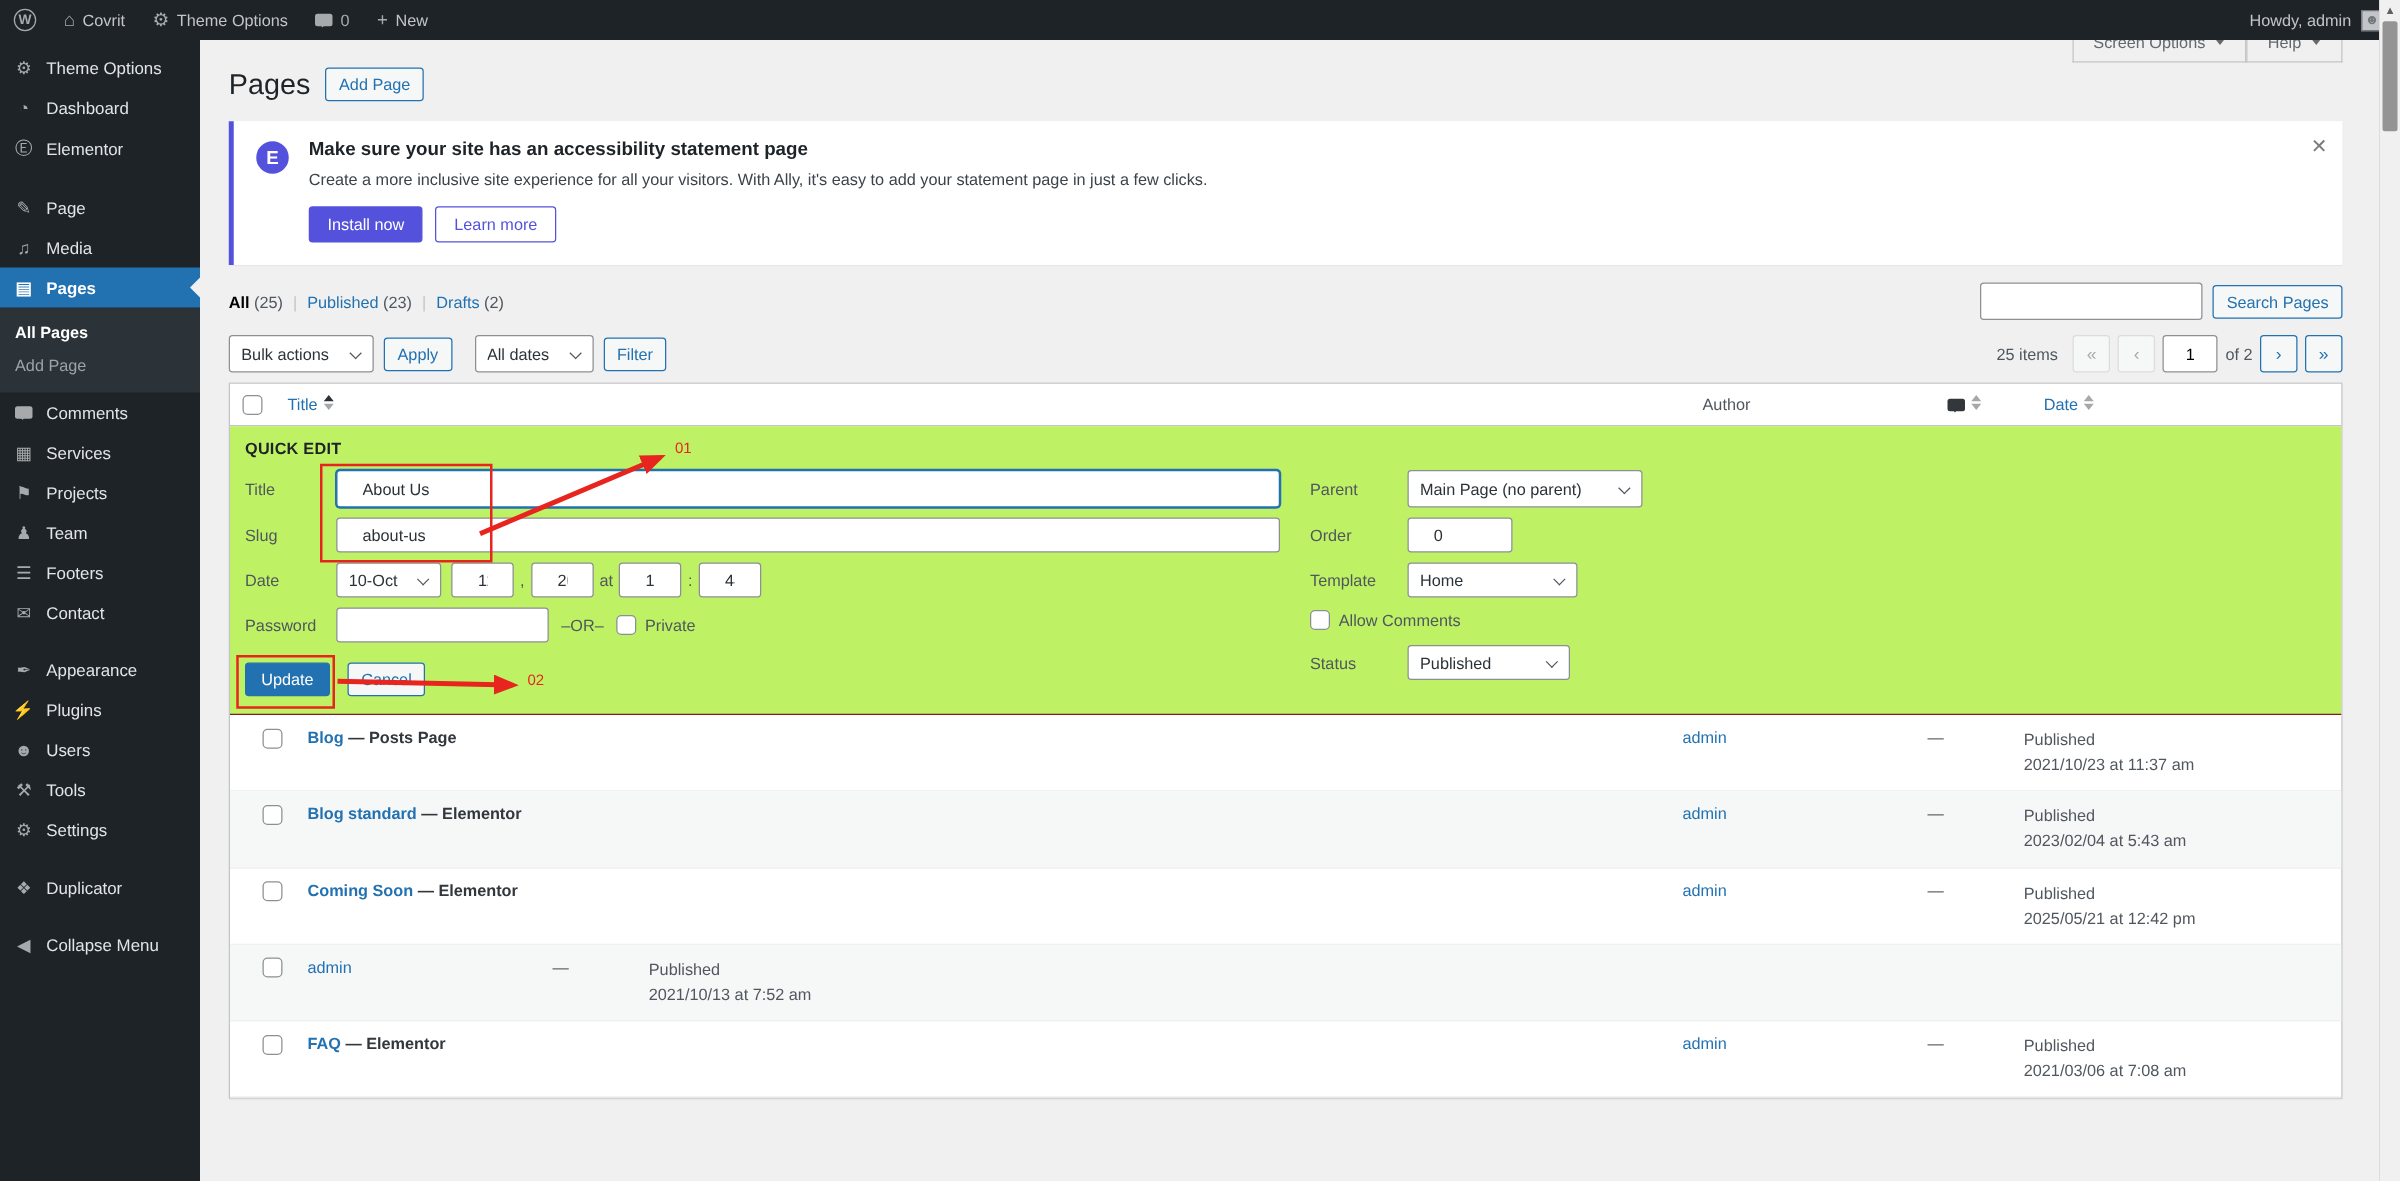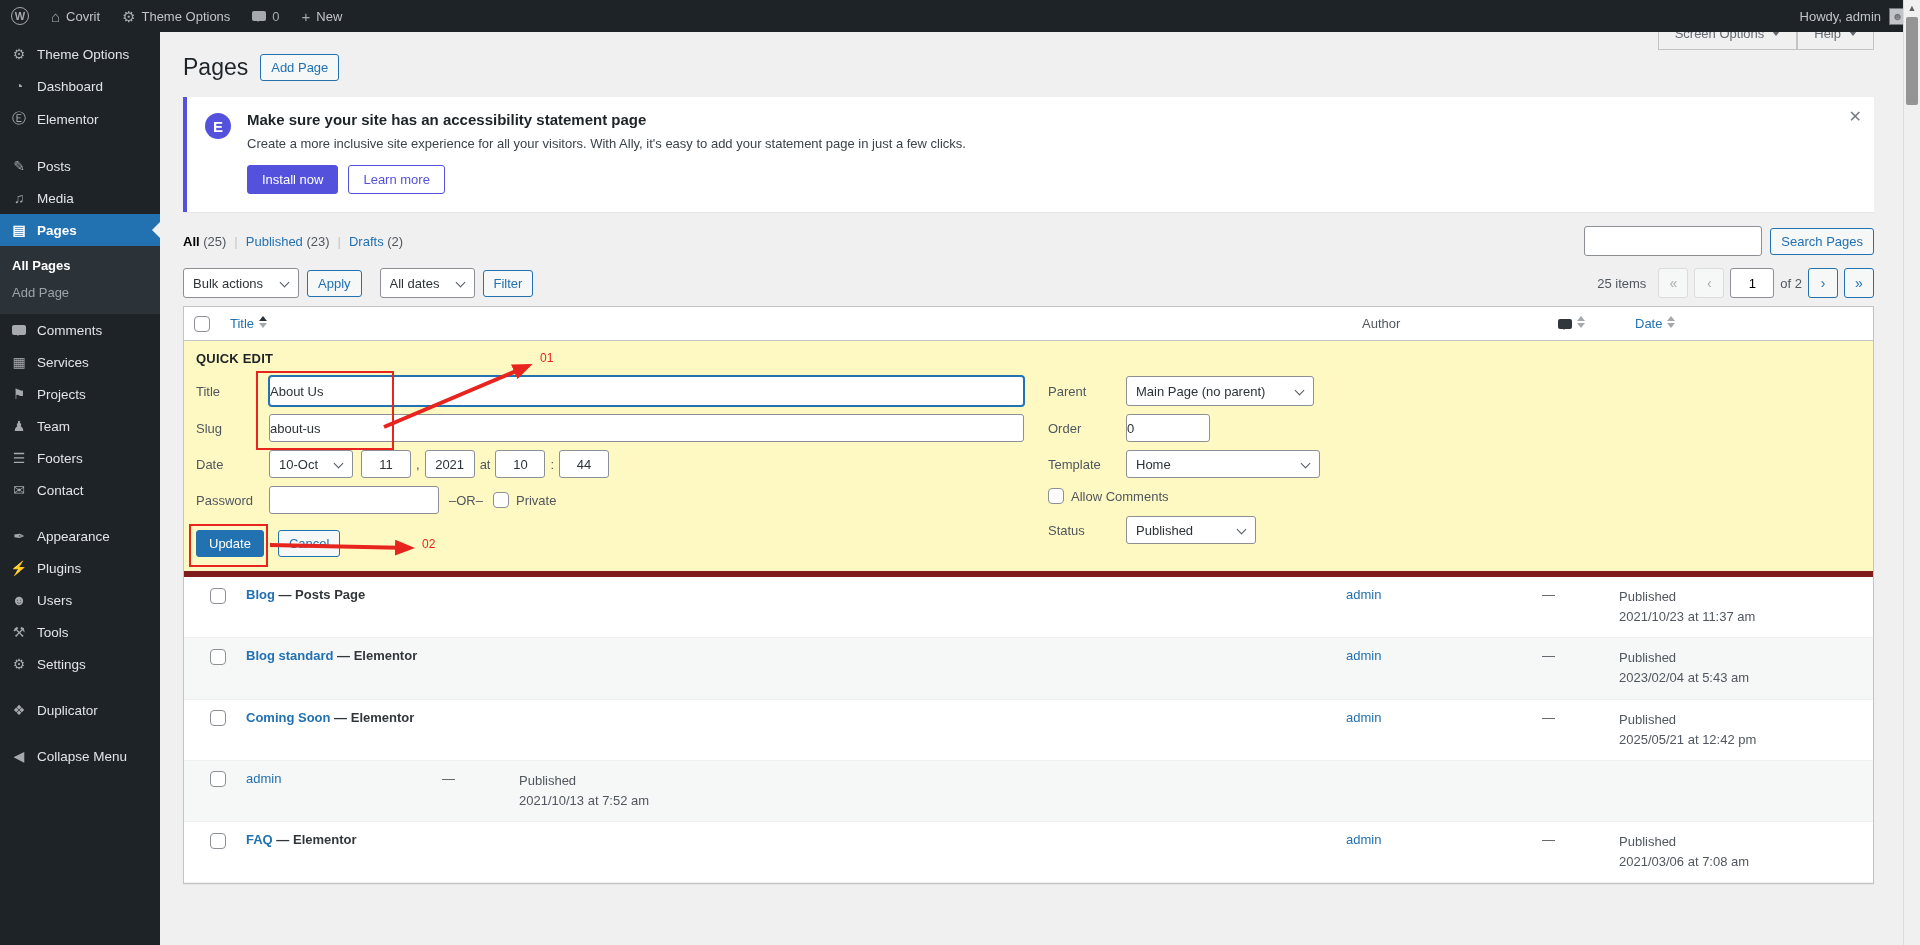--- a/index.html
+++ b/index.html
@@ -84,28 +84,28 @@
   .col-date { width:228px; flex:none; }
   .checkbox { display:inline-block; width:16px; height:16px; border:1px solid #8c8f94; border-radius:4px; background:#fff; cursor:pointer; vertical-align:middle; }
   .th-link { color:#2271b1; cursor:pointer; display:inline-flex; align-items:center; gap:5px; }
   .th-plain { color:#50575e; }
   .sort-arrows { display:inline-flex; flex-direction:column; gap:2px; }
   .sort-arrows .up { width:0;height:0;border:4px solid transparent;border-bottom:5px solid #a6a9ac; margin-top:-3px;}
   .sort-arrows .down { width:0;height:0;border:4px solid transparent;border-top:5px solid #a6a9ac; }
   .sort-arrows.asc .up { border-bottom-color:#2c3338; }
 
   
-  #quick-edit { position:relative; border-bottom:6px solid #7f1d1d; padding:10px 12px 14px; background:#fef9c3; }
+  #quick-edit { position:relative; border-bottom:1px solid #7f1d1d; padding:10px 12px 14px; background:#bef264; }
   #qe-legend { font-weight:700; color:#1d2327; font-size:13px; letter-spacing:.2px; margin-bottom:10px; }
   .qe-cols { display:flex; }
   .qe-left { width:840px; flex:none; }
   .qe-right { padding-left:12px; }
   .field-row { display:flex; align-items:center; margin-bottom:8px; }
   .field-row label.f-label { width:73px; flex:none; color:#50575e; }
-  .qe-input { border:1px solid #8c8f94; border-radius:3px; height:28px; padding:0 0; font-family:inherit; font-size:13px; color:#2c3338; background:#fff; }
+  .qe-input { border:1px solid #8c8f94; border-radius:3px; height:28px; padding:0 20px; font-family:inherit; font-size:13px; color:#2c3338; background:#fff; }
   #qe-title-input { width:755px; height:30px; border:1px solid #2271b1; box-shadow:0 0 0 1px #2271b1; outline:none; }
   #qe-slug-input { width:755px; }
   .w50 { width:50px; text-align:center; }
   .date-sep { margin:0 5px; color:#50575e; }
   .qe-right .field-row label.f-label { width:78px; }
   .cb-row { display:flex; align-items:center; gap:7px; margin:10px 0 12px; color:#50575e; }
   .qe-buttons { display:flex; align-items:center; gap:14px; margin-top:16px; }
 
   
   .anno-box { position:absolute; border:2px solid #e8241f; pointer-events:none; }
@@ -169,21 +169,21 @@
       <span class="mi-icon">◔</span>
       <span class="mi-label">Dashboard</span>
     </div>
     <div class="menu-item">
       <span class="mi-icon">Ⓔ</span>
       <span class="mi-label">Elementor</span>
     </div>
     <div class="menu-gap"></div>
     <div class="menu-item">
       <span class="mi-icon">✎</span>
-      <span class="mi-label">Posts</span>
+      <span class="mi-label">Page</span>
     </div>
     <div class="menu-item">
       <span class="mi-icon">♫</span>
       <span class="mi-label">Media</span>
     </div>
     <div class="menu-item active">
       <span class="mi-icon">▤</span>
       <span class="mi-label">Pages</span>
     </div>
     <div class="submenu">
@@ -393,21 +393,21 @@
               <select><option>Main Page (no parent)</option></select>
               <span class="chev"></span>
             </span>
           </div>
           <div class="field-row">
             <label class="f-label">Order</label>
             <input class="qe-input" style="width: 84px;" value="0">
           </div>
           <div class="field-row">
             <label class="f-label">Template</label>
-            <span class="selwrap" style="width:194px;height:28px">
+            <span class="selwrap" style="width:136px;height:28px">
               <select><option>Home</option></select>
               <span class="chev" style="top:9px"></span>
             </span>
           </div>
           <div class="cb-row">
             <span class="checkbox"></span>
             <span>Allow Comments</span>
           </div>
           <div class="field-row">
             <label class="f-label">Status</label>

